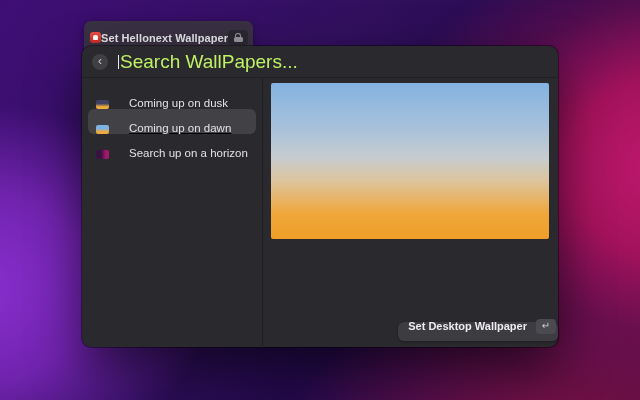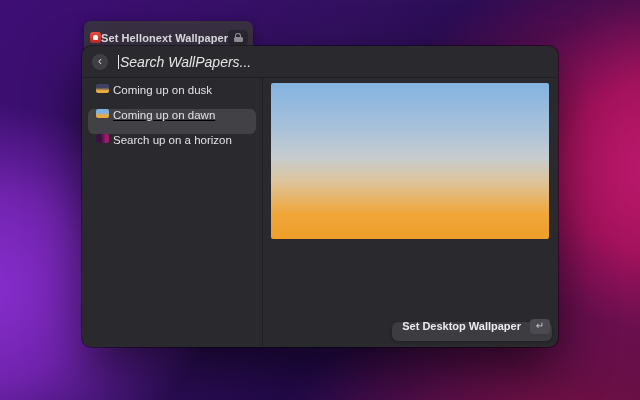--- a/index.html
+++ b/index.html
@@ -47,41 +47,41 @@
     height:32px; display:flex; align-items:center; padding:0 10px;
     border-bottom:1px solid #201f23;
   }
   .back-btn {
     width:16px; height:16px; border-radius:50%; border:none; cursor:pointer;
     background:#403f44; color:#c9c7cd; font-size:12px; line-height:14px;
     display:flex; align-items:center; justify-content:center; margin-right:10px; padding:0 0 1px 0;
     font-family:"Liberation Sans", sans-serif;
   }
   .caret { width:1px; height:14px; background:#eceaf0; margin-right:1px; }
-  .search-input { color:#e5e5e5; font-size:14px; flex:1;font-style:italic; }
+  .search-input { color:#bef264; font-size:19px; flex:1; }
 
   .body { display:flex; height:268px; }
   .list-panel { width:180px; padding:6px; }
   .row {
-    height:25px; display:flex; align-items:flex-start; gap:4px;
+    height:25px; display:flex; align-items:flex-end; gap:20px;
     padding:0 8px; border-radius:6px; cursor:pointer;
   }
   .row.selected { background:#424146;text-decoration:underline; }
   .row-label { color:#e3e1e5; font-size:11.5px; font-weight:500; white-space:nowrap; }
   .thumb { width:13px; height:9px; border-radius:2px; flex:0 0 auto; }
 
   .panel-divider { width:1px; background:#1f1e21; }
 
   .preview-panel { flex:1; position:relative; }
   .preview-image {
     position:absolute; left:8px; top:5px; right:9px; height:156px; border-radius:2px;
   }
 
   .action-btn {
-    position:absolute; right:6px; bottom:5px; height:19px;
+    position:absolute; right:0; bottom:5px; height:19px;
     display:flex; align-items:center; gap:0;
     background:#3d3c41; border-radius:6px; padding:0 2px 11px 10px; cursor:pointer;
     box-shadow:0 1px 3px rgba(0,0,0,.3);
   }
   .action-label { color:#edebf0; font-size:11px; font-weight:700; white-space:nowrap; }
   .kbd {
     margin-left:9px; height:15px; min-width:20px; padding:0 4px;
     background:#4b4a50; border-radius:4px;
     display:flex; align-items:center; justify-content:center;
     color:#cfcdd4; font-size:10px; line-height:1;

